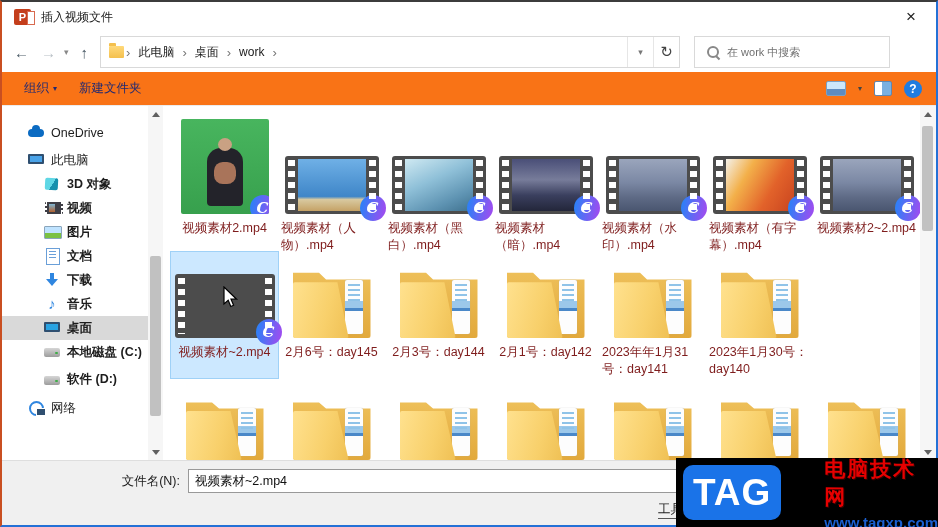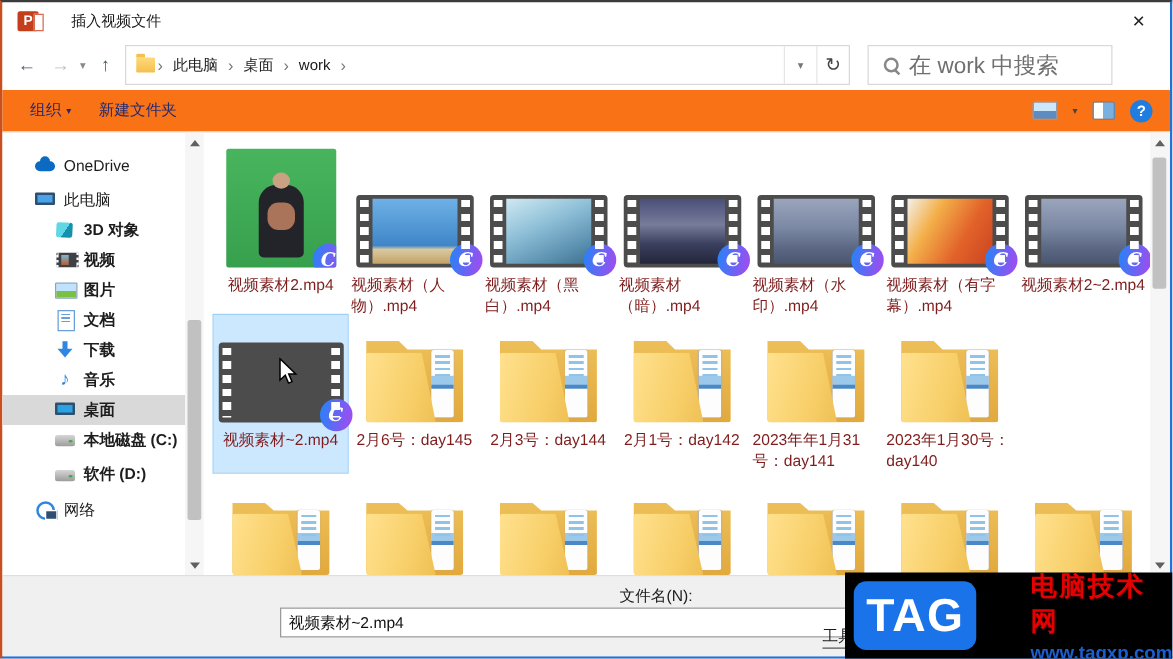--- a/index.html
+++ b/index.html
@@ -7,21 +7,21 @@
   body { font-family:"Liberation Sans","DejaVu Sans",sans-serif; font-size:12px; color:#222; background:#fff; }
   .dialog { position:relative; width:938px; height:527px; background:#fff;
     border-style:solid; border-width:2px;
     border-top-color:#3c3c3c; border-left-color:#c94f21; border-right-color:#2471d6; border-bottom-color:#2471d6; }
 
   
   .titlebar { position:absolute; left:0; top:0; width:934px; height:30px; background:#fff; display:flex; align-items:center; }
   .ppt-icon { position:relative; width:17px; height:16px; margin-left:12px; background:#c43e1c; border-radius:2px;
     color:#fff; font-weight:bold; font-size:11px; display:flex; align-items:center; justify-content:center; }
   .ppt-icon::after { content:""; position:absolute; right:-4px; top:2px; width:6px; height:12px; background:#fff; border:1px solid #d86a50; }
-  .win-title { margin-left:26px; font-size:12px; color:#1a1a1a; }
+  .win-title { margin-left:10px; font-size:12px; color:#1a1a1a; }
   .close-btn { position:absolute; right:14px; top:4px; width:22px; height:22px; font-size:17px; color:#222;
     display:flex; align-items:center; justify-content:center; cursor:default; }
 
   
   .navrow { position:absolute; left:0; top:30px; width:934px; height:40px; background:#fff; display:flex; align-items:center; }
   .navbtn { font-size:15px; margin-left:12px; color:#4a5a66; }
   .navbtn.disabled { color:#b9c0c6; }
   .navcaret { font-size:9px; color:#888; margin-left:8px; }
   .addressbox { display:flex; align-items:center; height:32px; border:1px solid #d9d9d9; background:#fff; margin-left:12px; width:580px; }
   .mini-folder { width:15px; height:12px; margin-left:8px; position:relative; background:linear-gradient(#ffd97a,#f4c04e); border-radius:1px; }
@@ -29,21 +29,21 @@
   .crumb { padding:0 6px; color:#1a1a1a; white-space:nowrap; }
   .crumb-sep { color:#777; font-size:13px; padding:0 2px; }
   .addr-right { margin-left:auto; display:flex; align-items:center; height:100%; }
   .abtn { width:26px; height:100%; display:flex; align-items:center; justify-content:center; color:#555; border-left:1px solid #e6e6e6; }
   .abtn.caret { font-size:9px; color:#777; }
   .refresh { font-size:15px; color:#444; }
   .searchbox { display:flex; align-items:center; height:32px; border:1px solid #d9d9d9; background:#fff; margin-left:14px; width:196px; }
   .mag { position:relative; width:13px; height:13px; margin:0 7px 0 12px; }
   .mag::before { content:""; position:absolute; left:0; top:0; width:8px; height:8px; border:2px solid #888; border-radius:50%; }
   .mag::after { content:""; position:absolute; left:9px; top:9px; width:5px; height:2px; background:#888; transform:rotate(45deg); transform-origin:left center; }
-  .search-input { border:none; outline:none; width:140px; font-size:18px; color:#555; font-family:inherit; background:transparent; }
+  .search-input { border:none; outline:none; width:140px; font-size:11px; color:#555; font-family:inherit; background:transparent; }
   .search-input::placeholder { color:#6f6f6f; opacity:1; }
 
   
   .cmdbar { position:absolute; left:0; top:70px; width:934px; height:34px; background:#f97316; display:flex; align-items:center; border-bottom:1px solid #ececec; }
   .cmdtext { color:#222a72; font-size:12.5px; margin-left:22px; }
   .cmdtext .dd { font-size:8px; position:relative; top:-1px; margin-left:4px; }
   .cmd-right { margin-left:auto; display:flex; align-items:center; margin-right:14px; gap:12px; }
   .vicon-pic { width:20px; height:15px; border:1px solid #7aa0c4; background:linear-gradient(180deg,#cde7fa 55%,#5e8cc0 55%); border-radius:2px; }
   .vicon-caret { font-size:8px; color:#444; }
   .vicon-pane { width:18px; height:15px; border:1px solid #5f87b0; border-radius:2px; background:linear-gradient(90deg,#fff 0 45%,#7ab0e0 45%); }
@@ -132,21 +132,21 @@
     background:linear-gradient(105deg,#ffe18e 0%,#f8d06b 60%,#efc054 100%);
     clip-path:polygon(0 0,80% 0,100% 100%,0 100%); border-radius:2px; }
 
   .row3clip { position:absolute; left:6px; top:290px; width:749px; height:64px; overflow:hidden; display:flex; }
   .row3clip .cell { padding-top:4px; }
 
   .cursor-svg { position:absolute; left:52px; top:34px; z-index:5; }
 
   
   .footer { position:absolute; left:0; top:458px; width:934px; height:65px; background:#f0f0f0; border-top:1px solid #dedede; }
-  .fn-row { position:absolute; left:0; top:8px; width:934px; display:flex; align-items:center;flex-direction:column; }
+  .fn-row { position:absolute; left:0; top:8px; width:934px; display:flex; align-items:center; }
   .fn-label { width:186px; text-align:right; padding-right:8px; color:#1a1a1a; font-size:12.5px; }
   .fn-input { width:490px; height:24px; border:1px solid #999; background:#fff; font-size:12.5px; padding:0 6px; font-family:inherit; color:#111; outline:none; }
   .tools { position:absolute; left:656px; top:40px; color:#1a1a1a; border-bottom:1px solid #555; font-size:12.5px; }
 
   .watermark { position:absolute; right:-2px; bottom:-2px; width:262px; height:69px; background:#000; display:flex; align-items:center; z-index:10;gap:36px; }
   .wm-tag { width:116px; height:55px; margin-left:7px; background:#1a73e8; border-radius:10px; color:#fff; font-weight:bold;
     font-size:37px; display:flex; align-items:center; justify-content:center; letter-spacing:1px; }
   .wm-right { display:flex; flex-direction:column; margin-left:7px; }
   .wm-site { color:#e60000; font-weight:bold; font-size:21px; letter-spacing:2px; text-shadow:1px 1px 0 #3a0000; }
   .wm-url { color:#1a5fd0; font-weight:bold; font-size:15px; margin-top:3px; }

